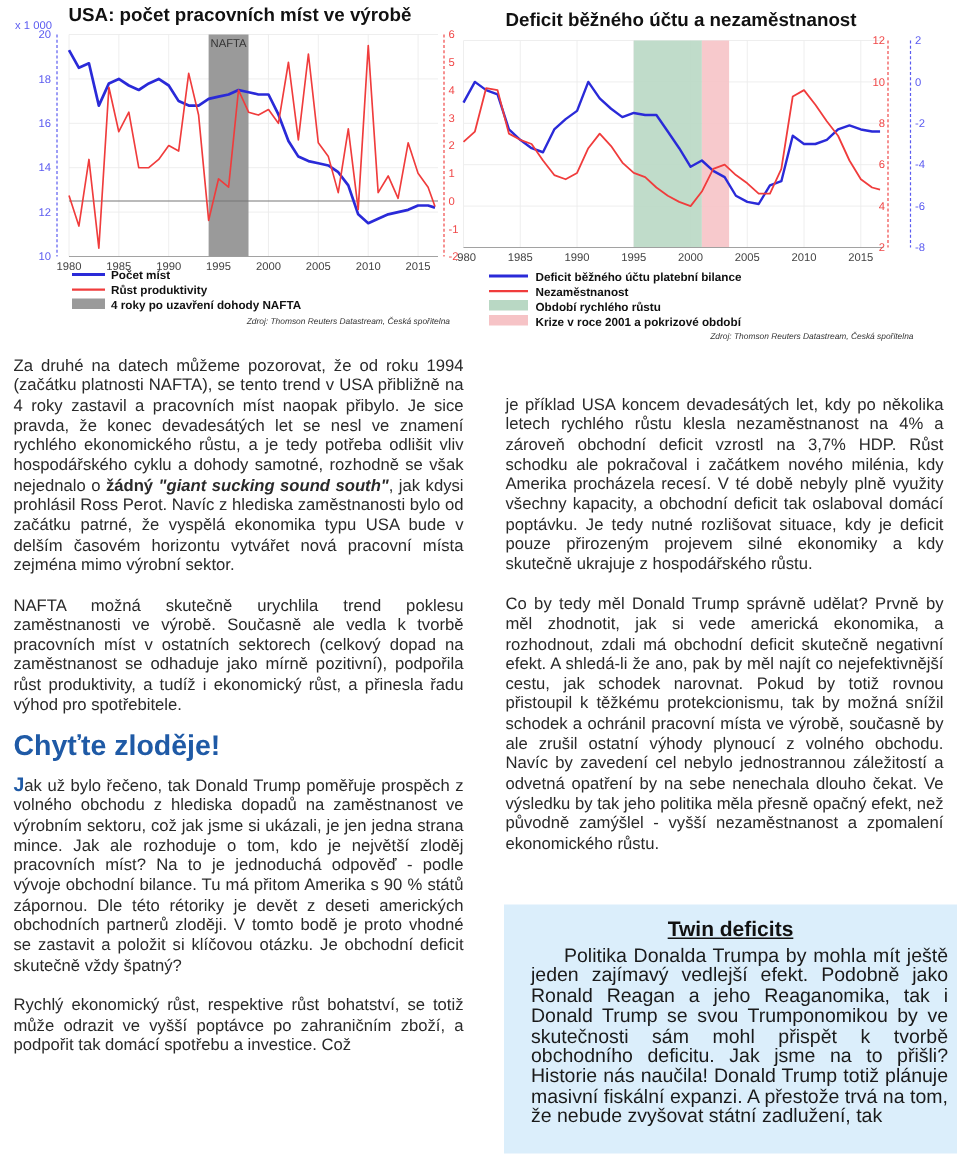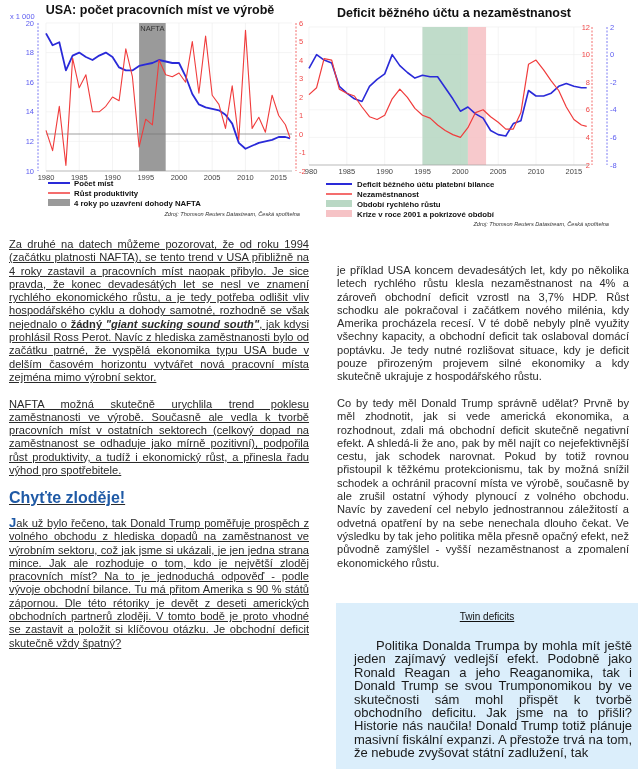--- a/index.html
+++ b/index.html
@@ -7,27 +7,27 @@
          font-family: "Liberation Sans", sans-serif; color: #222; }
   .chart { position: absolute; top: 0; }
   #chart1 { left: 0; width: 320px; height: 225px; }
   #chart2 { left: 304px; width: 318px; height: 228px; }
   .chart svg { display: block; }
   .chart-title { font-family: "Liberation Sans", sans-serif; font-weight: bold; font-size: 12.5px; fill: #111; }
   .tick { font-family: "Liberation Sans", sans-serif; font-size: 7.5px; }
   .legend-text { font-family: "Liberation Sans", sans-serif; font-weight: bold; font-size: 7.8px; fill: #111; }
   .source-text { font-family: "Liberation Sans", sans-serif; font-style: italic; font-size: 5.6px; fill: #333; }
   .col { position: absolute; font-size: 11.1px; line-height: 13.3px; text-align: justify; color: #2a2a2a; }
-  #col-left { left: 9px; top: 238px; width: 300px; text-decoration: underline; }
+  #col-left { left: 9px; top: 238px; width: 300px; }
   #col-right { left: 337px; top: 236px; width: 292px; margin-top: 28px; }
   .col p { margin: 0 0 13.3px 0; }
-  h2.section-heading { margin: 2px 0 12px 0; font-size: 16px; font-weight: bold; color: #1f5aa6; font-family: "Liberation Sans", sans-serif; }
+  h2.section-heading { margin: 2px 0 12px 0; font-size: 19px; font-weight: bold; color: #1f5aa6; font-family: "Liberation Sans", sans-serif; }
   .dropcap { color: #1f5aa6; font-weight: bold; font-size: 13px; }
   .box { position: absolute; left: 336px; top: 603px; width: 302px; height: 166px; background: #dbeefb; }
-  .box-title { text-align: center; font-weight: normal; text-decoration: underline; font-size: 10px; margin-top: 8px; margin-bottom: 17px; color: #111; }
+  .box-title { text-align: center; font-weight: bold; text-decoration: underline; font-size: 14px; margin-top: 8px; margin-bottom: 3px; color: #111; }
   .box-text { padding: 0 6px 0 18px; font-size: 13px; line-height: 13.4px; text-align: justify; color: #1a1a1a; text-indent: 22px; }
 </style>
 </head>
 <body>
 
 <div class="chart" id="chart1">
   <svg id="svg1" width="320" height="225">
       <text x="160" y="14" text-anchor="middle" class="chart-title">USA: počet pracovních míst ve výrobě</text>
       <text x="10" y="19" class="tick" fill="#5b5bf0">x 1 000</text>
       <line x1="46" x2="292" y1="171" y2="171" stroke="#ececec" stroke-width="0.6"></line>
@@ -139,20 +139,21 @@
       <text x="53" y="217" class="legend-text">Krize v roce 2001 a pokrizové období</text>
       <text x="305" y="226" text-anchor="end" class="source-text">Zdroj: Thomson Reuters Datastream, Česká spořitelna</text>
     </svg>
 </div>
 
 <div class="col" id="col-left">
   <p><span>Za druhé na datech můžeme pozorovat, že od roku 1994 (začátku platnosti NAFTA), se tento trend v USA přibližně na 4 roky zastavil a pracovních míst naopak přibylo. Je sice pravda, že konec devadesátých let se nesl ve znamení rychlého ekonomického růstu, a je tedy potřeba odlišit vliv hospodářského cyklu a dohody samotné, rozhodně se však nejednalo o </span><b>žádný </b><b><i>"giant sucking sound south"</i></b><span>, jak kdysi prohlásil Ross Perot. Navíc z hlediska zaměstnanosti bylo od začátku patrné, že vyspělá ekonomika typu USA bude v delším časovém horizontu vytvářet nová pracovní místa zejména mimo výrobní sektor.</span></p>
   <p>NAFTA možná skutečně urychlila trend poklesu zaměstnanosti ve výrobě. Současně ale vedla k tvorbě pracovních míst v ostatních sektorech (celkový dopad na zaměstnanost se odhaduje jako mírně pozitivní), podpořila růst produktivity, a tudíž i ekonomický růst, a přinesla řadu výhod pro spotřebitele.</p>
   <h2 class="section-heading">Chyťte zloděje!</h2>
   <p><span class="dropcap">J</span><span>ak už bylo řečeno, tak Donald Trump poměřuje prospěch z volného obchodu z hlediska dopadů na zaměstnanost ve výrobním sektoru, což jak jsme si ukázali, je jen jedna strana mince. Jak ale rozhoduje o tom, kdo je největší zloděj pracovních míst? Na to je jednoduchá odpověď - podle vývoje obchodní bilance. Tu má přitom Amerika s 90 % států zápornou. Dle této rétoriky je devět z deseti amerických obchodních partnerů zloději. V tomto bodě je proto vhodné se zastavit a položit si klíčovou otázku. Je obchodní deficit skutečně vždy špatný?</span></p>
+  <p>Rychlý ekonomický růst, respektive růst bohatství, se totiž může odrazit ve vyšší poptávce po zahraničním zboží, a podpořit tak domácí spotřebu a investice. Což</p>
 </div>
 
 <div class="col" id="col-right">
   <p>je příklad USA koncem devadesátých let, kdy po několika letech rychlého růstu klesla nezaměstnanost na 4% a zároveň obchodní deficit vzrostl na 3,7% HDP. Růst schodku ale pokračoval i začátkem nového milénia, kdy Amerika procházela recesí. V té době nebyly plně využity všechny kapacity, a obchodní deficit tak oslaboval domácí poptávku. Je tedy nutné rozlišovat situace, kdy je deficit pouze přirozeným projevem silné ekonomiky a kdy skutečně ukrajuje z hospodářského růstu.</p>
   <p>Co by tedy měl Donald Trump správně udělat? Prvně by měl zhodnotit, jak si vede americká ekonomika, a rozhodnout, zdali má obchodní deficit skutečně negativní efekt. A shledá-li že ano, pak by měl najít co nejefektivnější cestu, jak schodek narovnat. Pokud by totiž rovnou přistoupil k těžkému protekcionismu, tak by možná snížil schodek a ochránil pracovní místa ve výrobě, současně by ale zrušil ostatní výhody plynoucí z volného obchodu. Navíc by zavedení cel nebylo jednostrannou záležitostí a odvetná opatření by na sebe nenechala dlouho čekat. Ve výsledku by tak jeho politika měla přesně opačný efekt, než původně zamýšlel - vyšší nezaměstnanost a zpomalení ekonomického růstu.</p>
 </div>
 
 <div class="box">
   <div class="box-title">Twin deficits</div>
   <div class="box-text">Politika Donalda Trumpa by mohla mít ještě jeden zajímavý vedlejší efekt. Podobně jako Ronald Reagan a jeho Reaganomika, tak i Donald Trump se svou Trumponomikou by ve skutečnosti sám mohl přispět k tvorbě obchodního deficitu. Jak jsme na to přišli? Historie nás naučila! Donald Trump totiž plánuje masivní fiskální expanzi. A přestože trvá na tom, že nebude zvyšovat státní zadlužení, tak</div>

